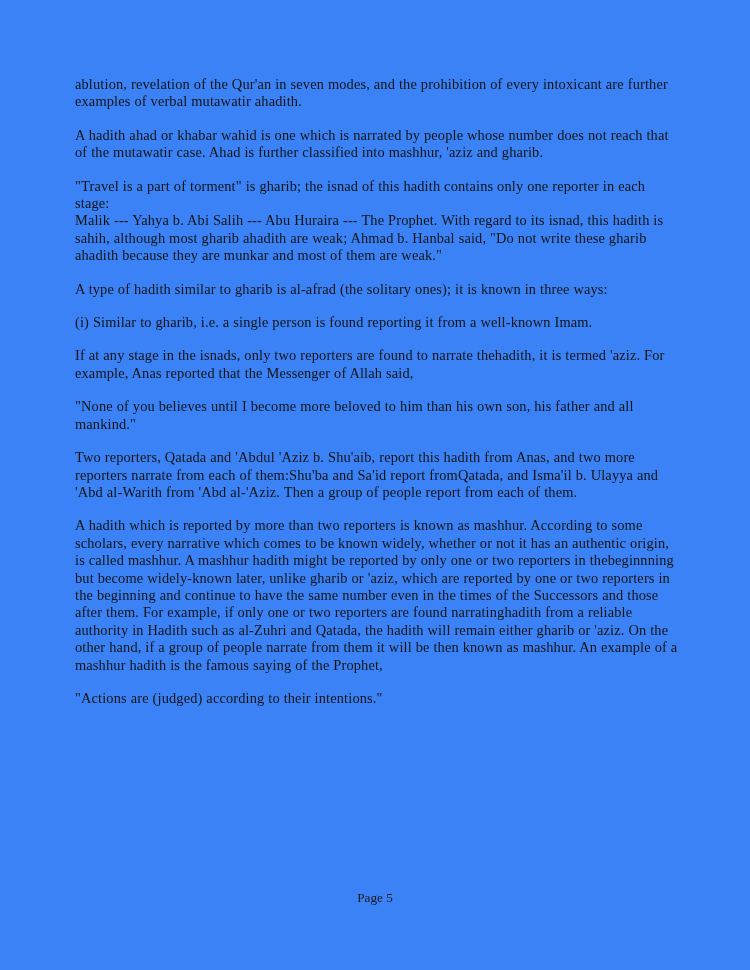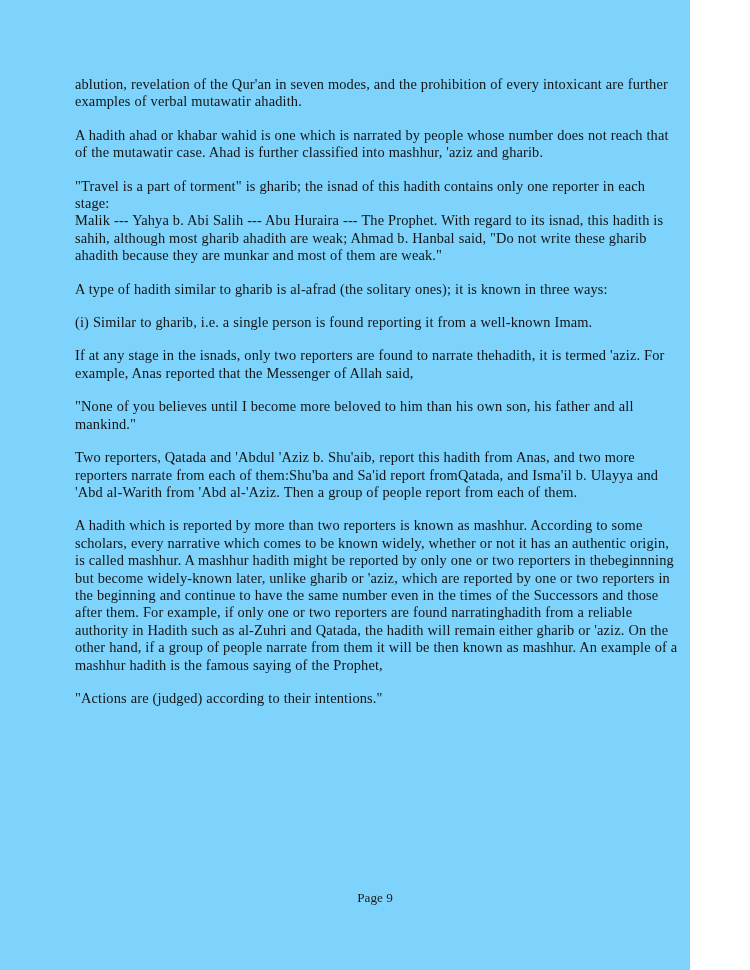--- a/index.html
+++ b/index.html
@@ -3,23 +3,23 @@
 <meta charset="utf-8">
 <title>Document Page</title>
 <style>
   html, body {
     margin: 0;
     padding: 0;
     background: #ffffff;
   }
   .page {
     position: relative;
-    width: 690px;
+    width: 750px;
     height: 970px;
-    background: #7dd3fc;
+    background: #3b82f6;
     overflow: hidden;
     box-sizing: border-box;
   }
   .content {
     position: absolute;
     left: 75px;
     top: 76px;
     width: 604px;
   }
   .para {
@@ -79,16 +79,16 @@
 but become widely-known later, unlike gharib or 'aziz, which are reported by one or two reporters in
 the beginning and continue to have the same number even in the times of the Successors and those
 after them. For example, if only one or two reporters are found narratinghadith from a reliable
 authority in Hadith such as al-Zuhri and Qatada, the hadith will remain either gharib or 'aziz. On the
 other hand, if a group of people narrate from them it will be then known as mashhur. An example of a
 mashhur hadith is the famous saying of the Prophet,</p>
     <p class="para">"Actions are (judged) according to their intentions."</p>
   </div>
 
   <div class="footer">
-    <span class="footer-text">Page 9</span>
+    <span class="footer-text">Page 5</span>
   </div>
 
 </div>
 
 </body></html>

